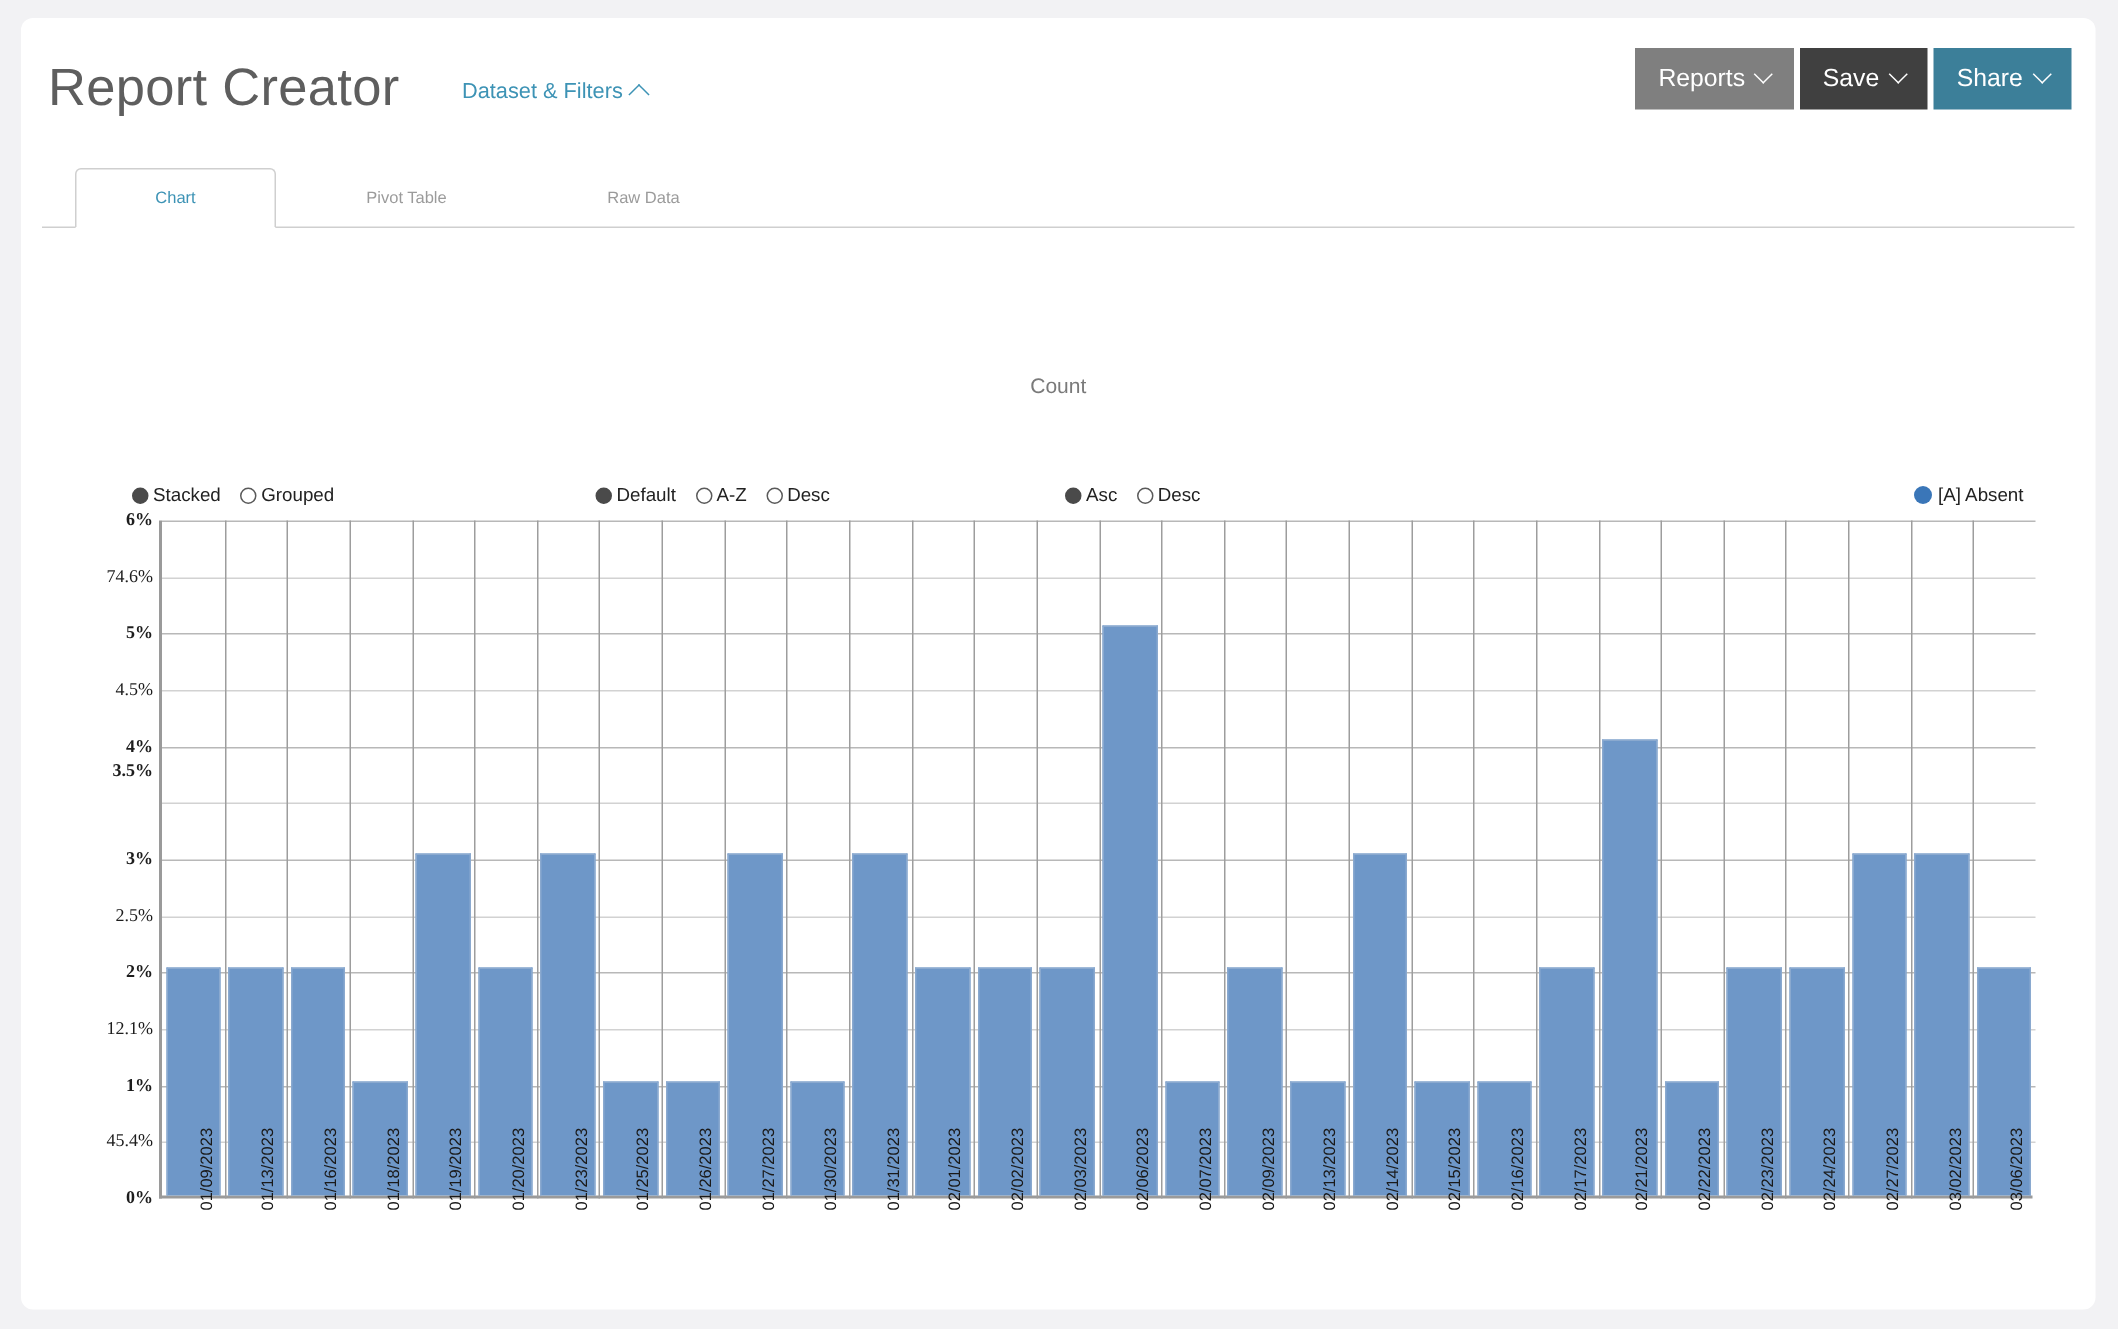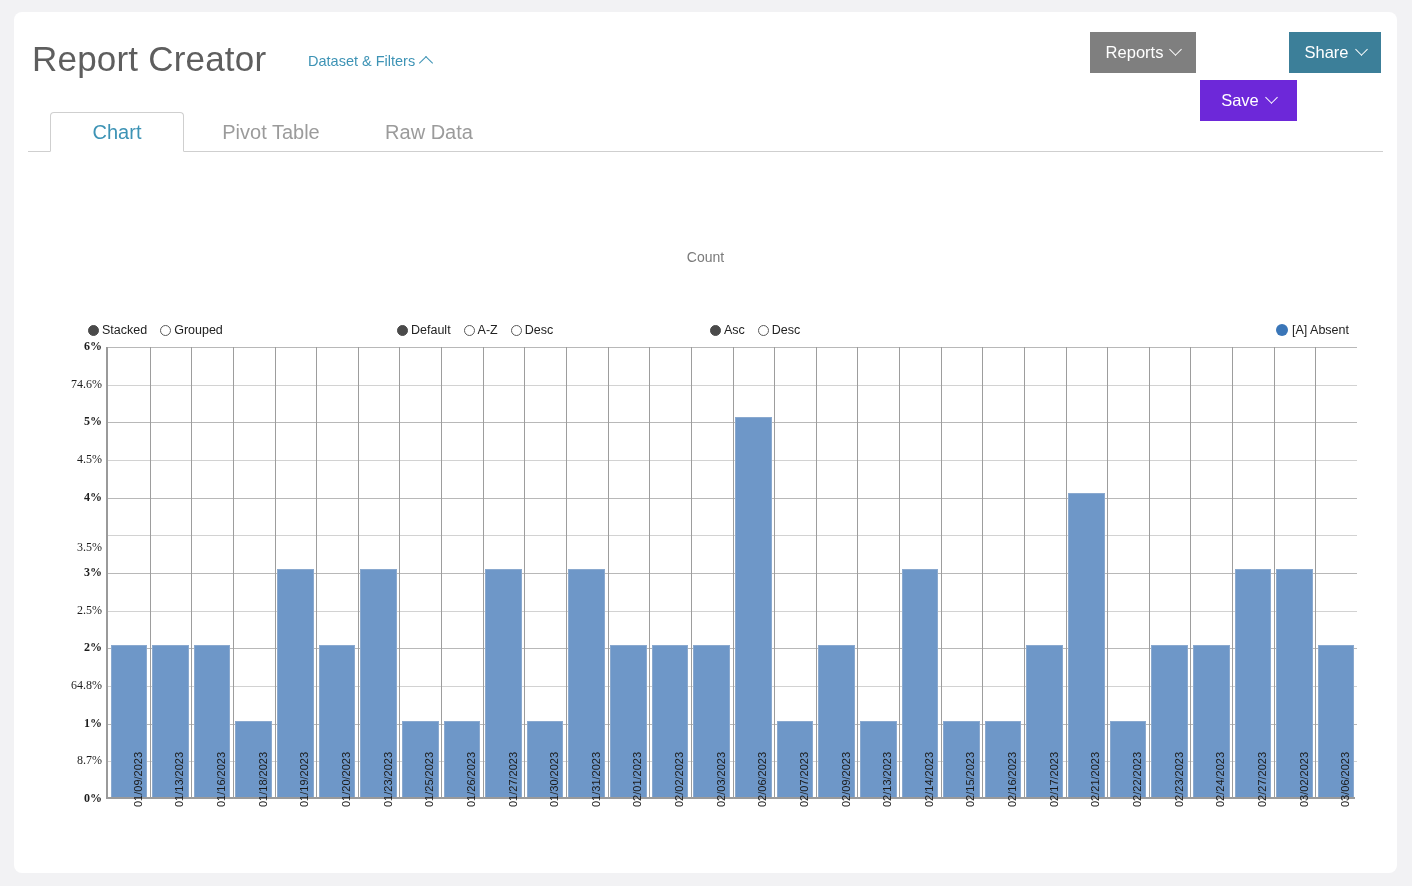--- a/index.html
+++ b/index.html
@@ -87,21 +87,21 @@
     display: inline-block;
     width: 8px;
     height: 8px;
     border-right: 1.7px solid #ffffff;
     border-bottom: 1.7px solid #ffffff;
     transform: rotate(45deg);
     position: relative;
     top: -3px;
   }
   #btn-reports { left: 1076px; width: 106px; background: #7f7f7f; }
-  #btn-save    { left: 1186px; width: 97px;  background: #6d28d9; margin-top: 48px; }
+  #btn-save    { left: 1186px; width: 85px;  background: #404040; }
   #btn-share   { left: 1275px; width: 92px;  background: #3c7f99; }
 
   
   #tabs {
     position: absolute;
     left: 0;
     top: 92px;
     width: 1383px;
     height: 49px;
   }
@@ -111,21 +111,21 @@
     top: 47px;
     width: 1355px;
     height: 1px;
     background: #cfcfcf;
   }
   .tab {
     position: absolute;
     top: 8px;
     height: 40px;
     box-sizing: border-box;
-    font-size: 20px;
+    font-size: 11px;
     display: flex;
     align-items: center;
     justify-content: center;
     cursor: pointer;
     color: #9b9b9b;
   }
   .tab.active {
     background: #ffffff;
     border: 1px solid #cfcfcf;
     border-bottom: 1px solid #ffffff;
@@ -432,27 +432,27 @@
           <div class="vgrid" style="left: 1082.47px;"></div>
           <div class="bar" title="02/24/2023: 2.02%" style="left: 1084.97px; width: 36.6333px; height: 152.173px; background: rgb(110, 151, 200);"></div>
           <div class="vgrid" style="left: 1124.1px;"></div>
           <div class="bar" title="02/27/2023: 3.03%" style="left: 1126.6px; width: 36.6333px; height: 228.26px; background: rgb(110, 151, 200);"></div>
           <div class="vgrid" style="left: 1165.73px;"></div>
           <div class="bar" title="03/02/2023: 3.03%" style="left: 1168.23px; width: 36.6333px; height: 228.26px; background: rgb(110, 151, 200);"></div>
           <div class="vgrid" style="left: 1207.37px;"></div>
           <div class="bar" title="03/06/2023: 2.02%" style="left: 1209.87px; width: 36.6333px; height: 152.173px; background: rgb(110, 151, 200);"></div>
         </div>
     <div class="ytick bold" style="top: 638px;">0%</div>
-        <div class="ytick" style="top: 600.333px;">8.7%</div>
+        <div class="ytick" style="top: 600.333px;">45.4%</div>
         <div class="ytick bold" style="top: 562.667px;">1%</div>
-        <div class="ytick" style="top: 525px;">64.8%</div>
+        <div class="ytick" style="top: 525px;">12.1%</div>
         <div class="ytick bold" style="top: 487.333px;">2%</div>
         <div class="ytick" style="top: 449.667px;">2.5%</div>
         <div class="ytick bold" style="top: 412px;">3%</div>
-        <div class="ytick" style="top: 387px;">3.5%</div>
+        <div class="ytick" style="top: 353px; font-weight: bold;">3.5%</div>
         <div class="ytick bold" style="top: 336.667px;">4%</div>
         <div class="ytick" style="top: 299px;">4.5%</div>
         <div class="ytick bold" style="top: 261.333px;">5%</div>
         <div class="ytick" style="top: 223.667px;">74.6%</div>
         <div class="ytick bold" style="top: 186px;">6%</div>
         <div class="xlabel" style="left: 117.817px; top: 654px;">01/09/2023</div>
         <div class="xlabel" style="left: 159.45px; top: 654px;">01/13/2023</div>
         <div class="xlabel" style="left: 201.083px; top: 654px;">01/16/2023</div>
         <div class="xlabel" style="left: 242.717px; top: 654px;">01/18/2023</div>
         <div class="xlabel" style="left: 284.35px; top: 654px;">01/19/2023</div>

